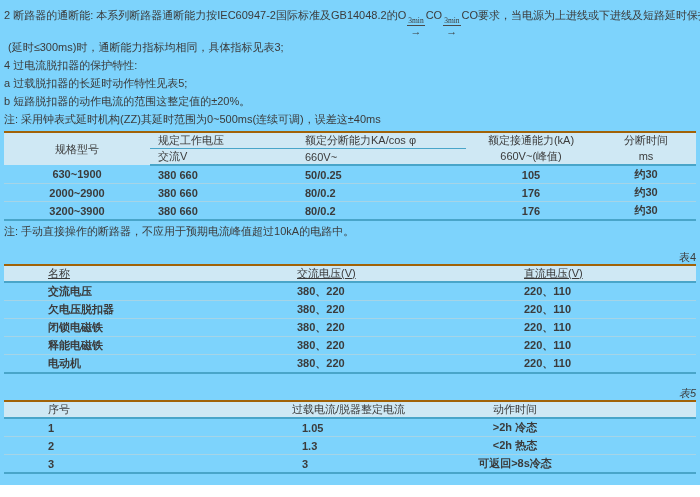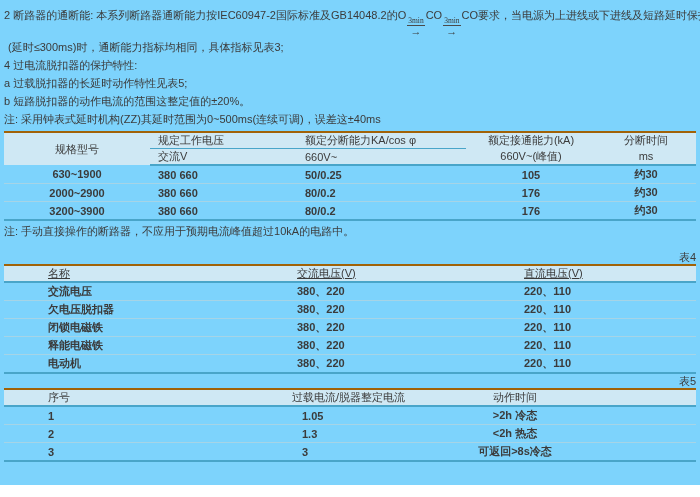--- a/index.html
+++ b/index.html
@@ -15,21 +15,21 @@
   .sup3{display:inline-flex;flex-direction:column;align-items:center;
         vertical-align:-4px;margin:0 1px;font-family:Liberation Serif, serif;}
   .sup3 .s{font-size:7.5px;line-height:7px;border-bottom:1px solid #4a4a4a;
            padding:0 1px 1px 1px;}
   .sup3 .a{font-size:11px;line-height:10px;}
 
   
   .tbl-label{font-size:11px;line-height:13px;text-align:right;
              padding-right:4px;margin:0;}
   .lbl-t4{margin-top:13px;}
-  .lbl-t5{margin-top:1px;}
+  .lbl-t5{margin-top:13px;font-style:italic;}
 
   
   table{border-collapse:collapse;table-layout:fixed;
         width:692px;margin:0 4px;font-size:11px;
         border-top:2px solid #a16207;border-bottom:2px solid #49a5c9;}
   th{font-weight:normal;text-align:left;padding:0;}
   td{padding:0;}
   thead tr{background:#cfe8f4;}
   tbody td{border-bottom:1px solid #a6d4e6;height:17px;font-weight:bold;}
   tbody tr:last-child td{border-bottom:none;}

